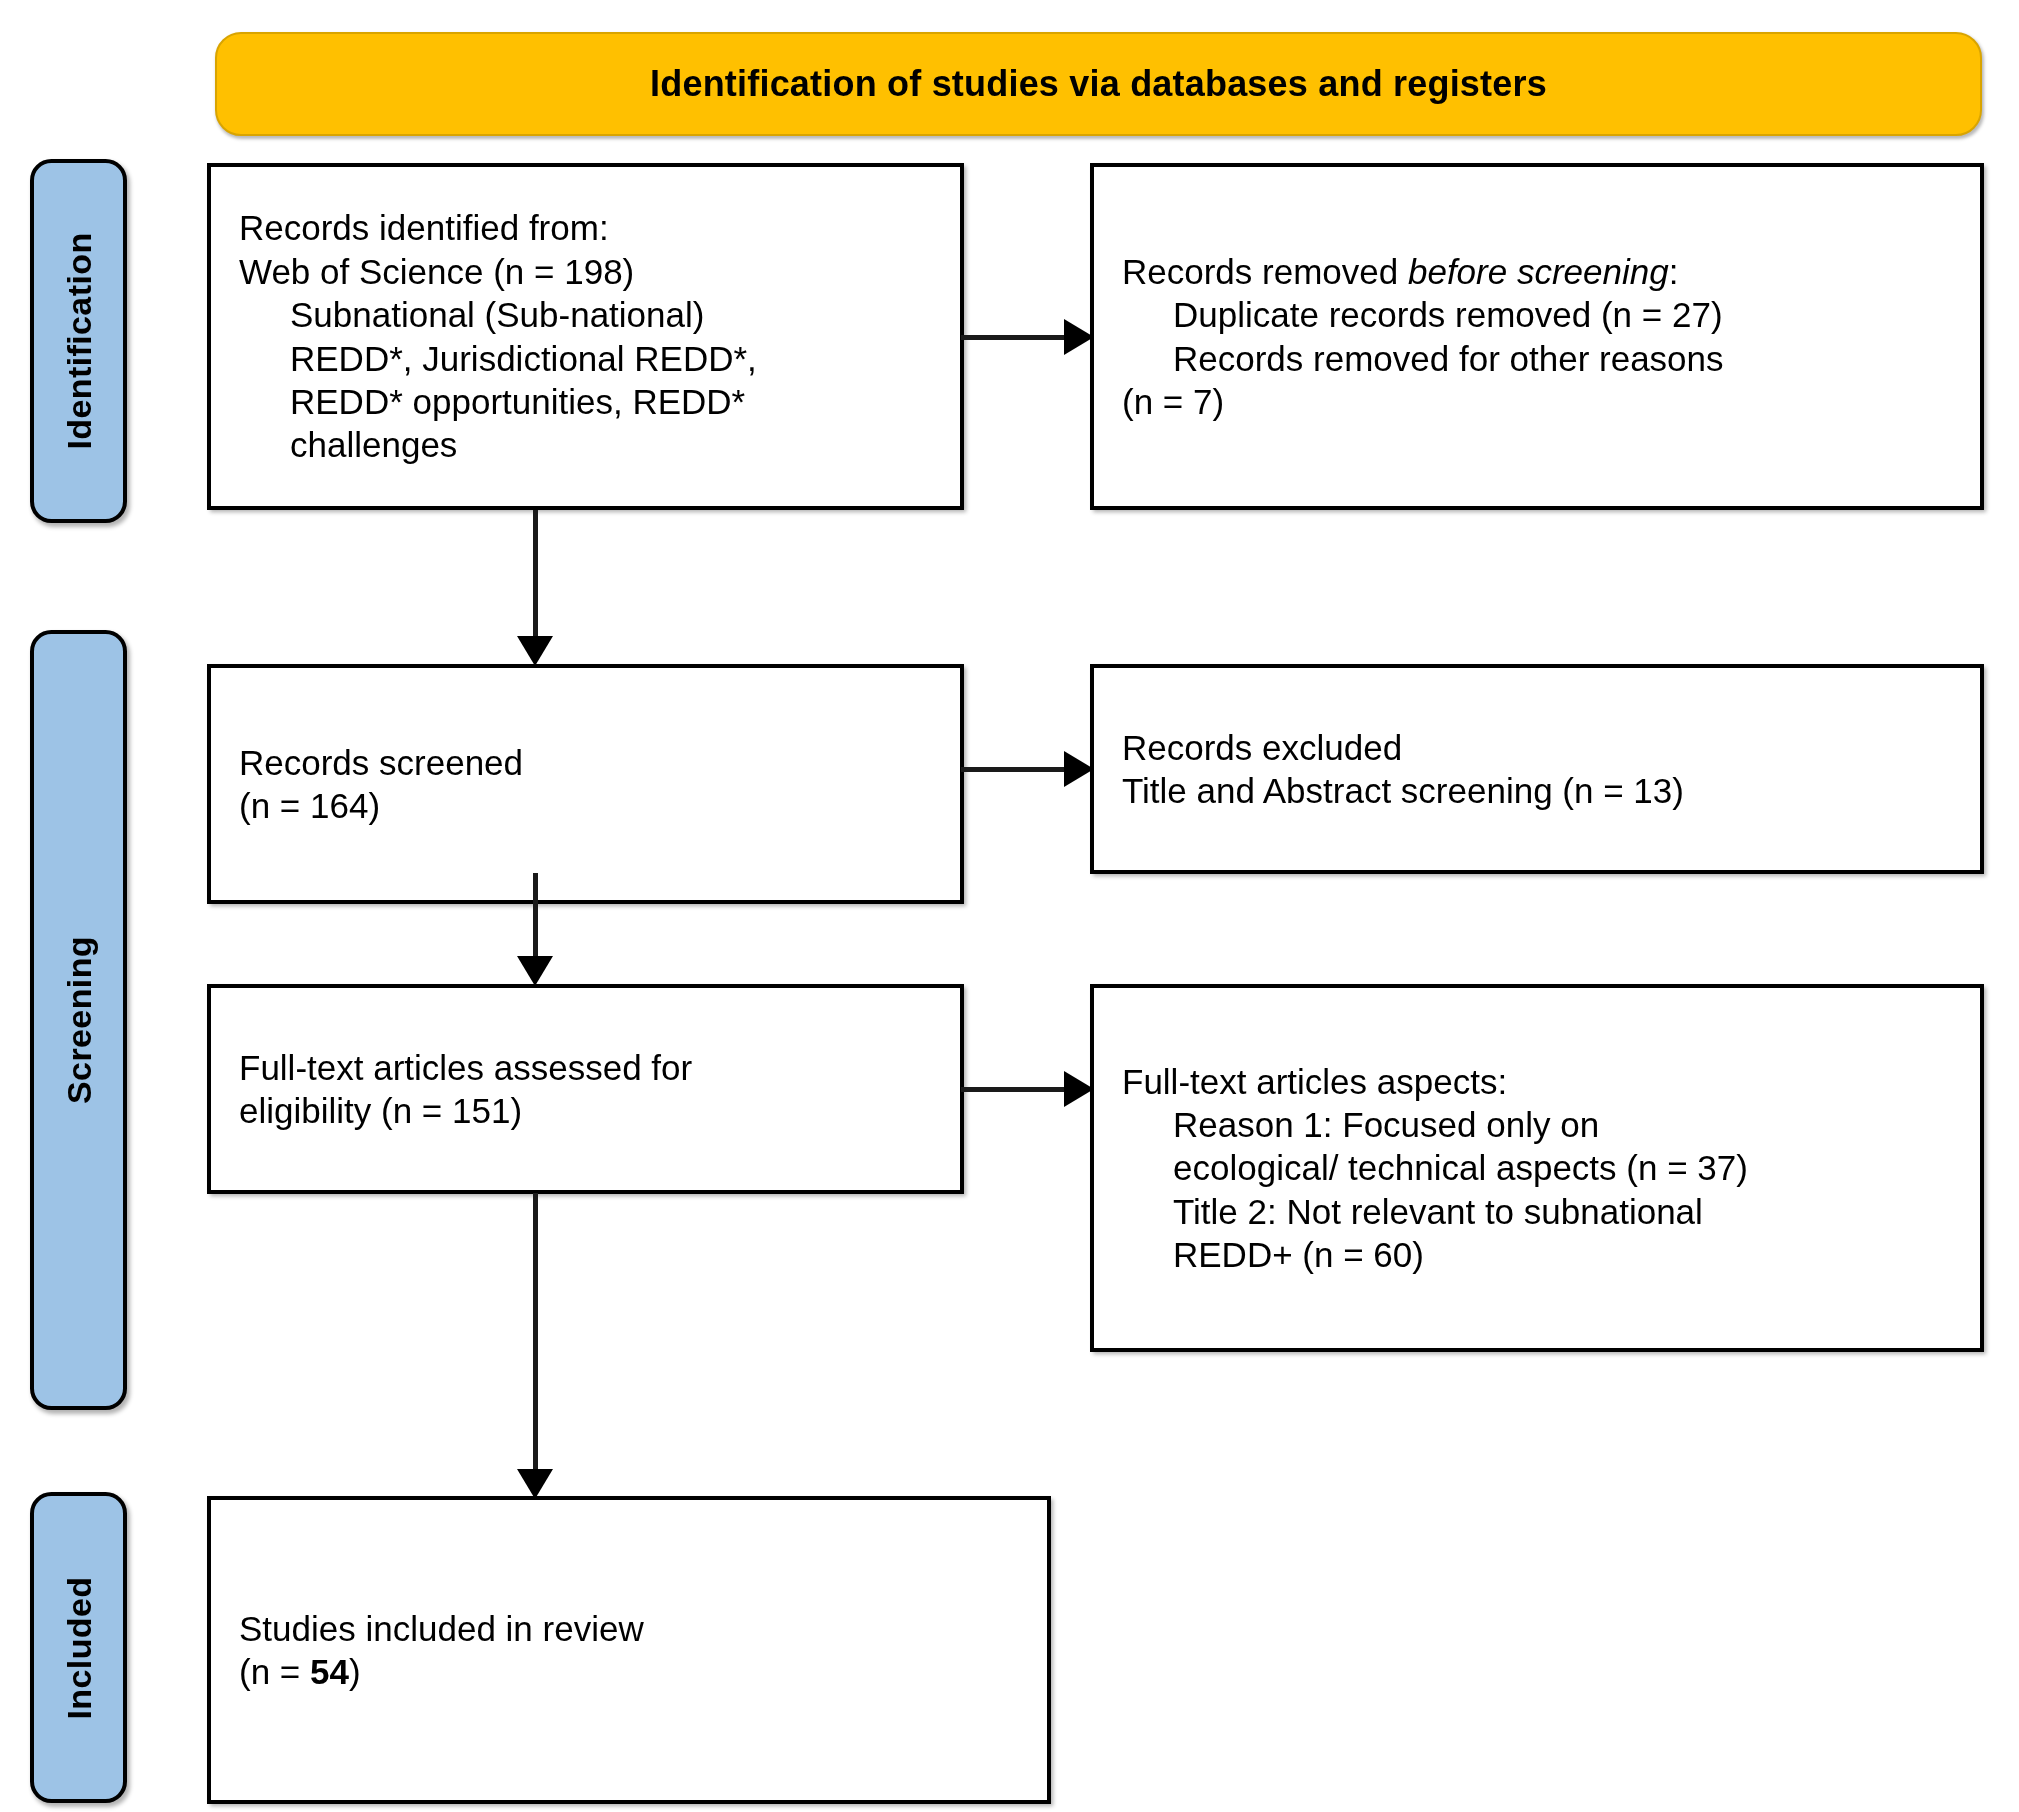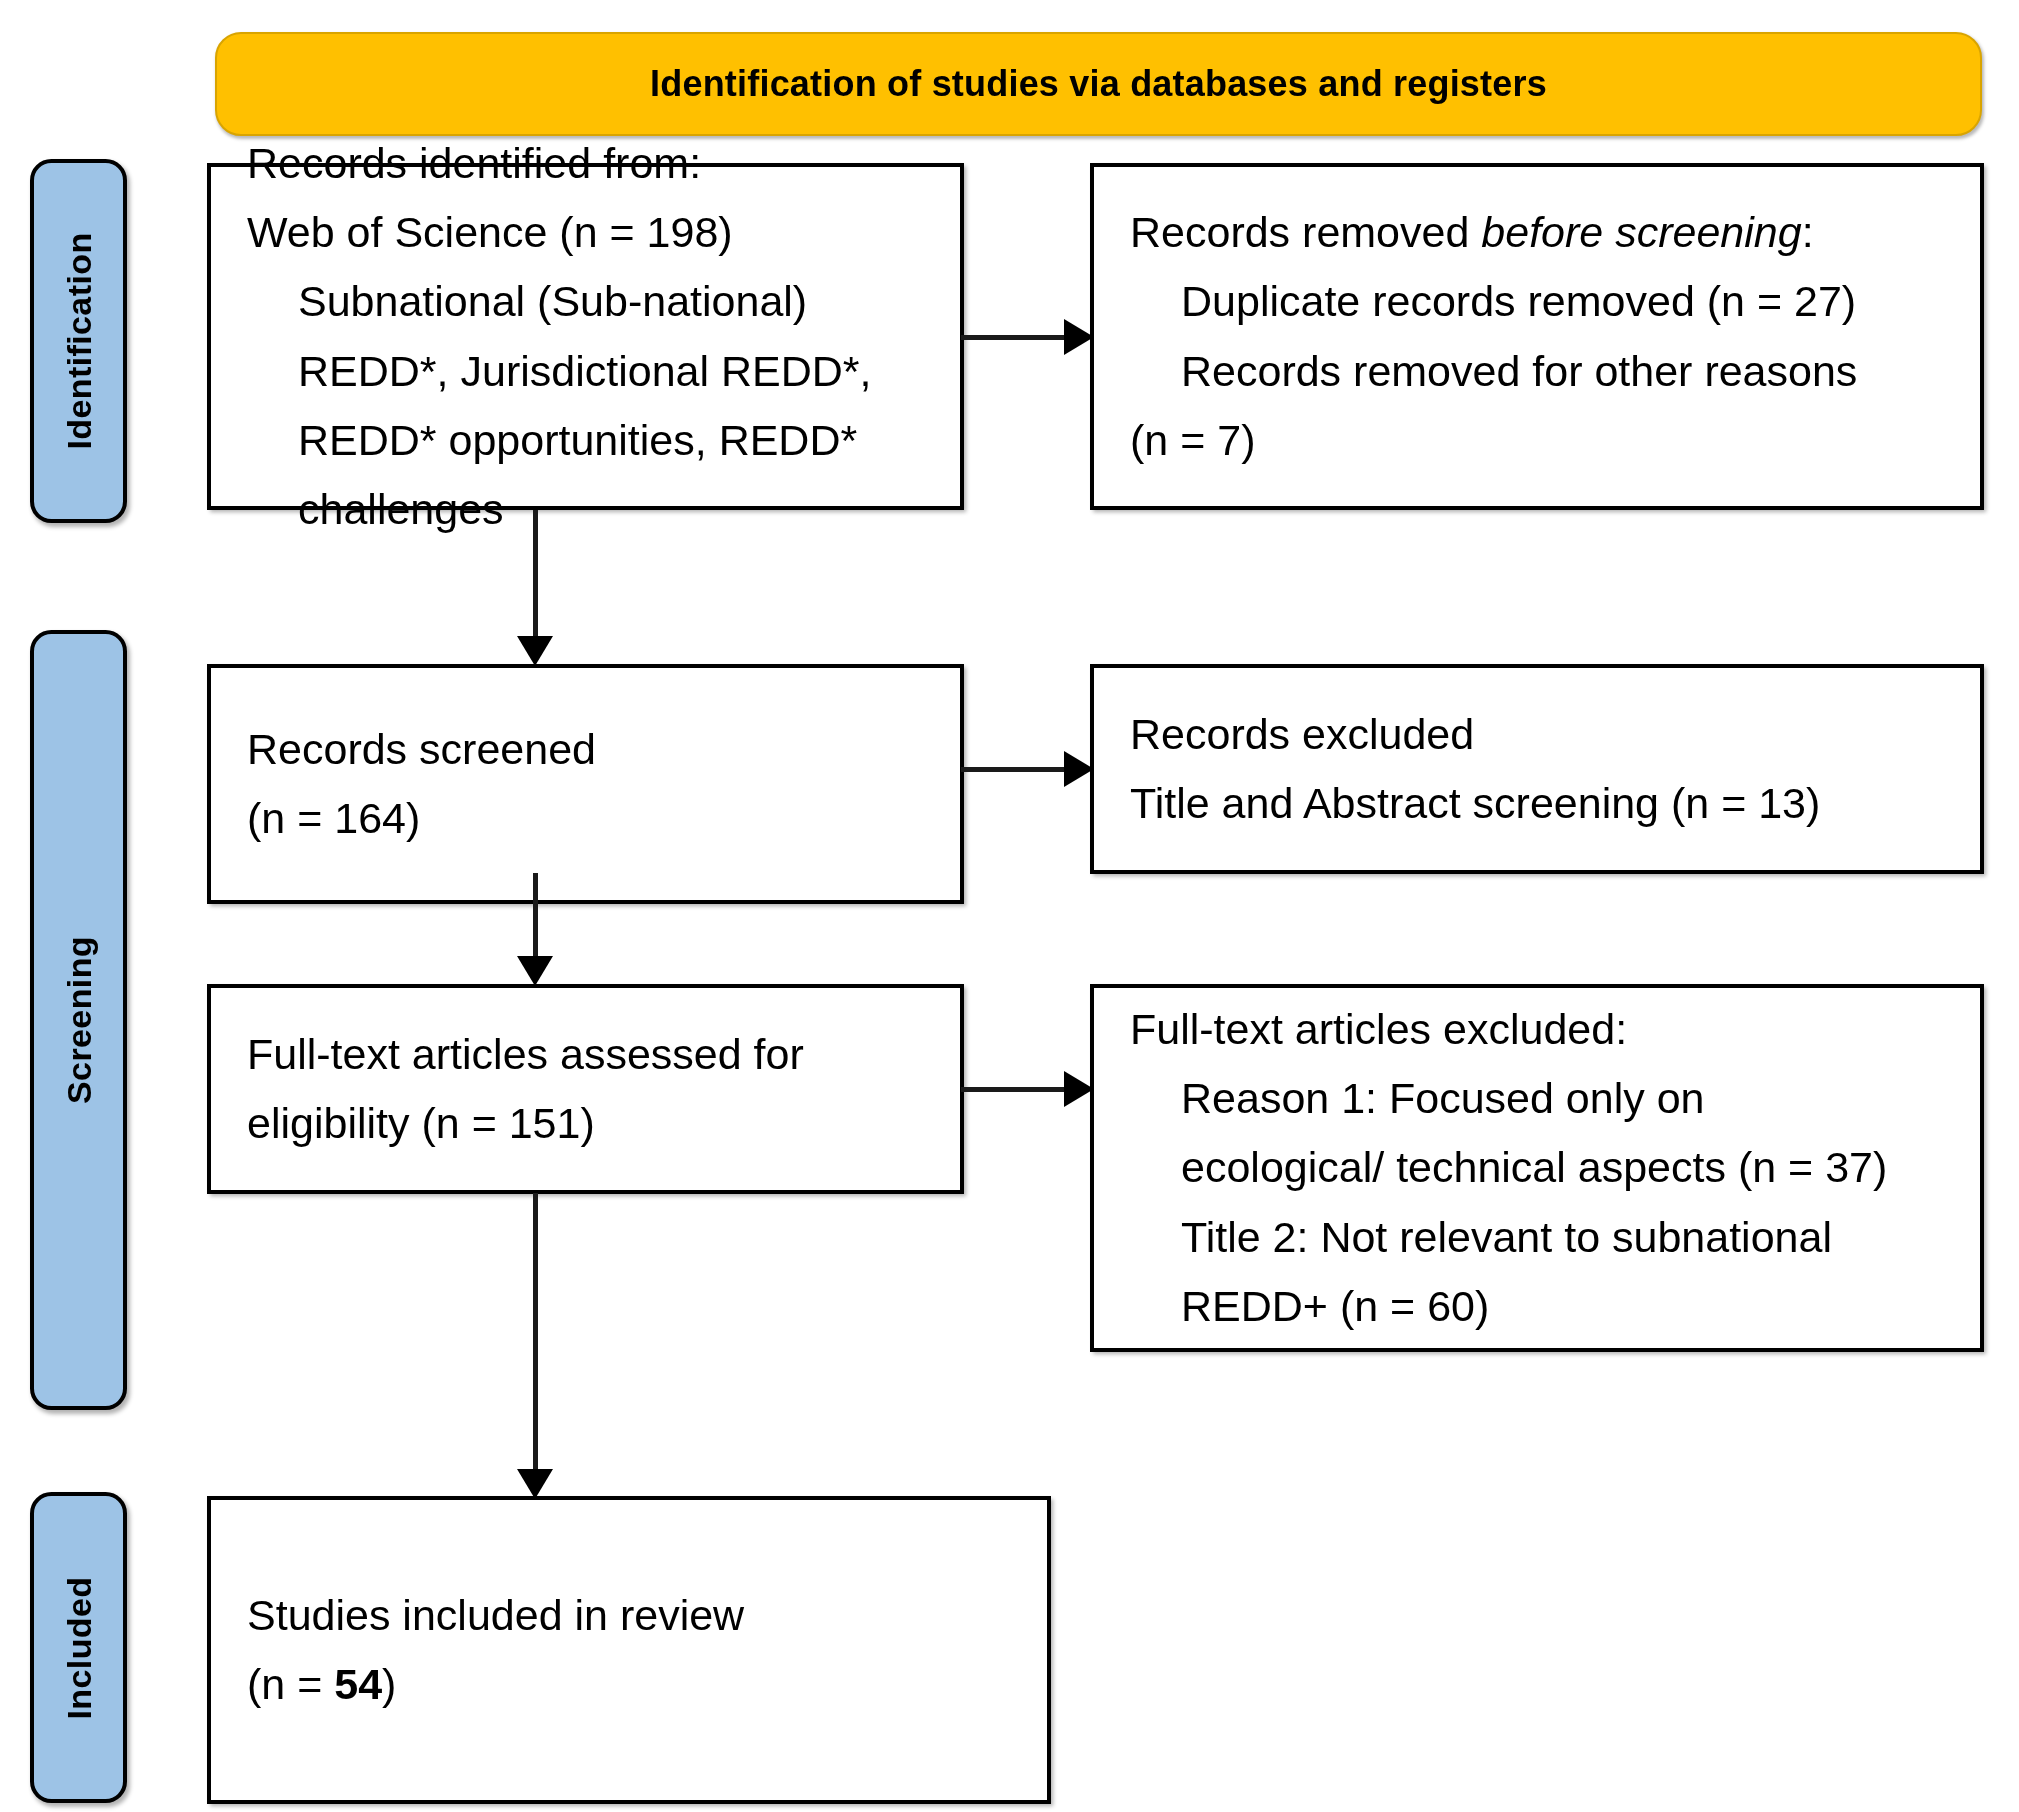--- a/index.html
+++ b/index.html
@@ -78,22 +78,22 @@
     background: #ffffff;
     border: 4.1px solid #000000;
     box-sizing: border-box;
     box-shadow: 2.5px 3.3px 4.1px rgba(0,0,0,0.3);
     padding: 0 28px;
     display: flex;
     flex-direction: column;
     justify-content: center;
   }
   .box p {
-    margin: 8px;
-    font-size: 43px;
+    margin: 0;
+    font-size: 35px;
     line-height: 1.24;
     color: #000000;
     white-space: pre-wrap;
   }
   .box p.indent {
     padding-left: 51px;
     text-indent: 0;
   }
   .box p .it { font-style: italic; }
   .box p .bd { font-weight: bold; }
@@ -214,21 +214,21 @@
     <p>Records excluded</p>
     <p>Title and Abstract screening (n = 13)</p>
   </div>
 
   <div class="box" id="box-fulltext">
     <p>Full-text articles assessed for</p>
     <p>eligibility (n = 151)</p>
   </div>
 
   <div class="box" id="box-ft-excluded">
-    <p>Full-text articles excluded:</p>
+    <p>Full-text articles aspects:</p>
     <p class="indent">Reason 1: Focused only on</p>
     <p class="indent">ecological/ technical aspects (n = 37)</p>
     <p class="indent">Title 2: Not relevant to subnational</p>
     <p class="indent">REDD+ (n = 60)</p>
   </div>
 
   <div class="box" id="box-included">
     <p>Studies included in review</p>
     <p><span>(n = </span><span class="bd">54</span><span>)</span></p>
   </div>

